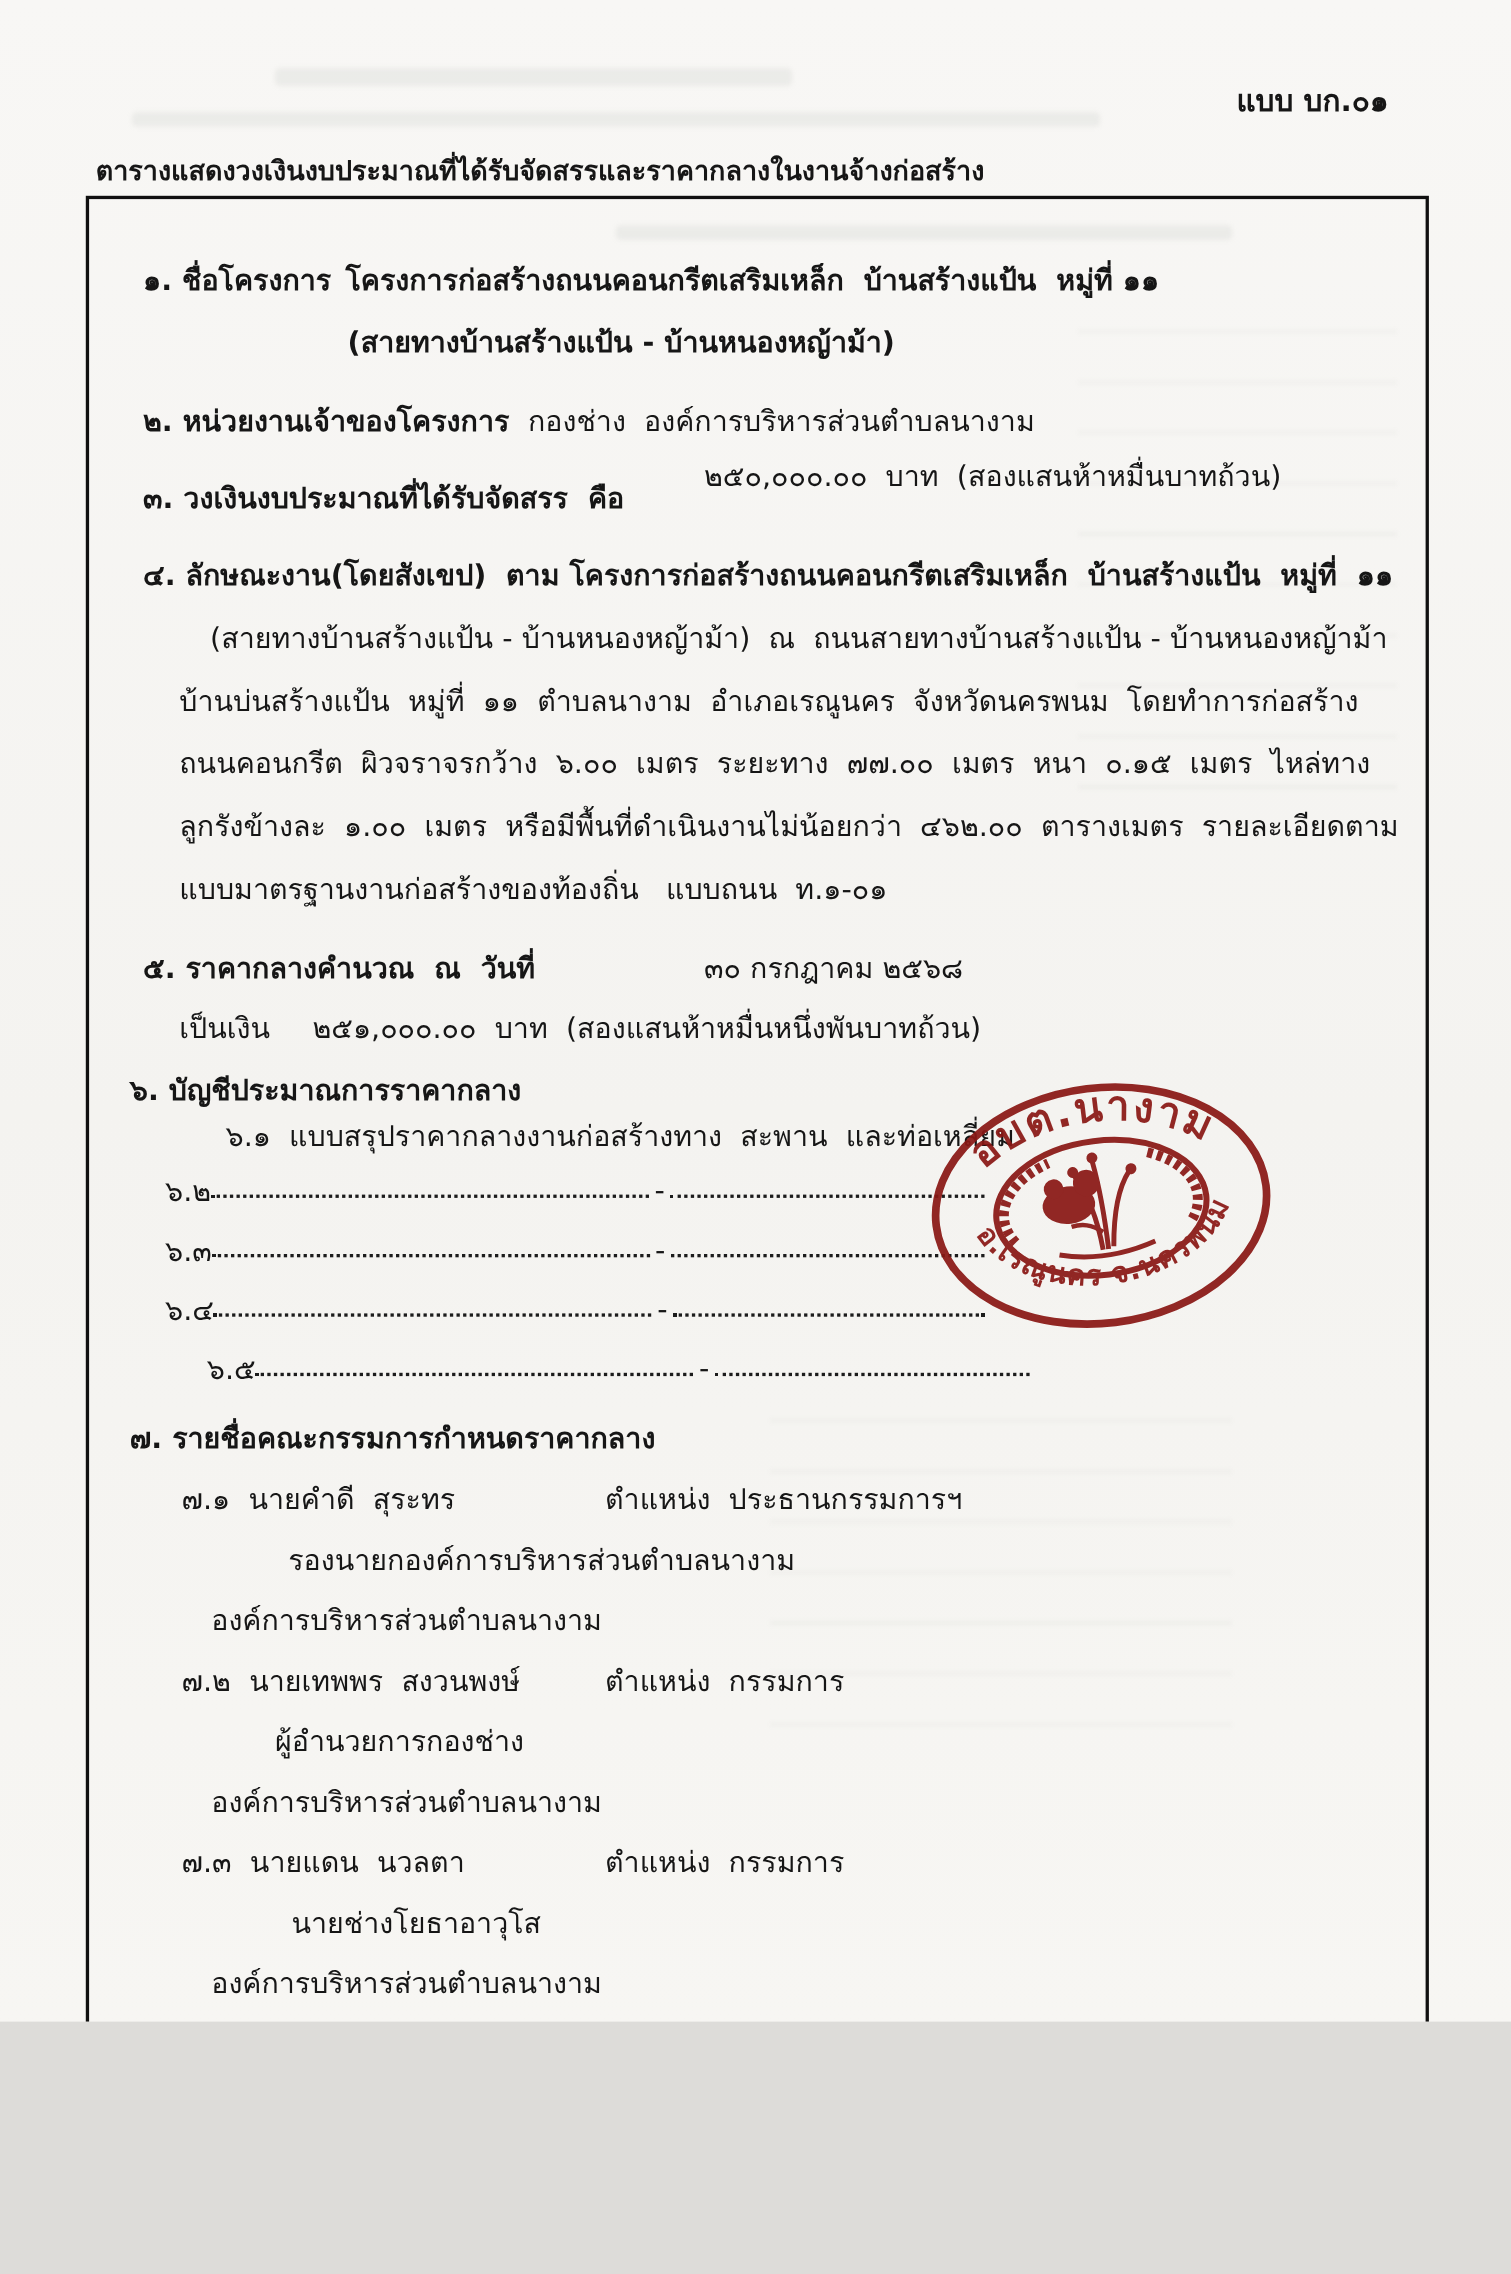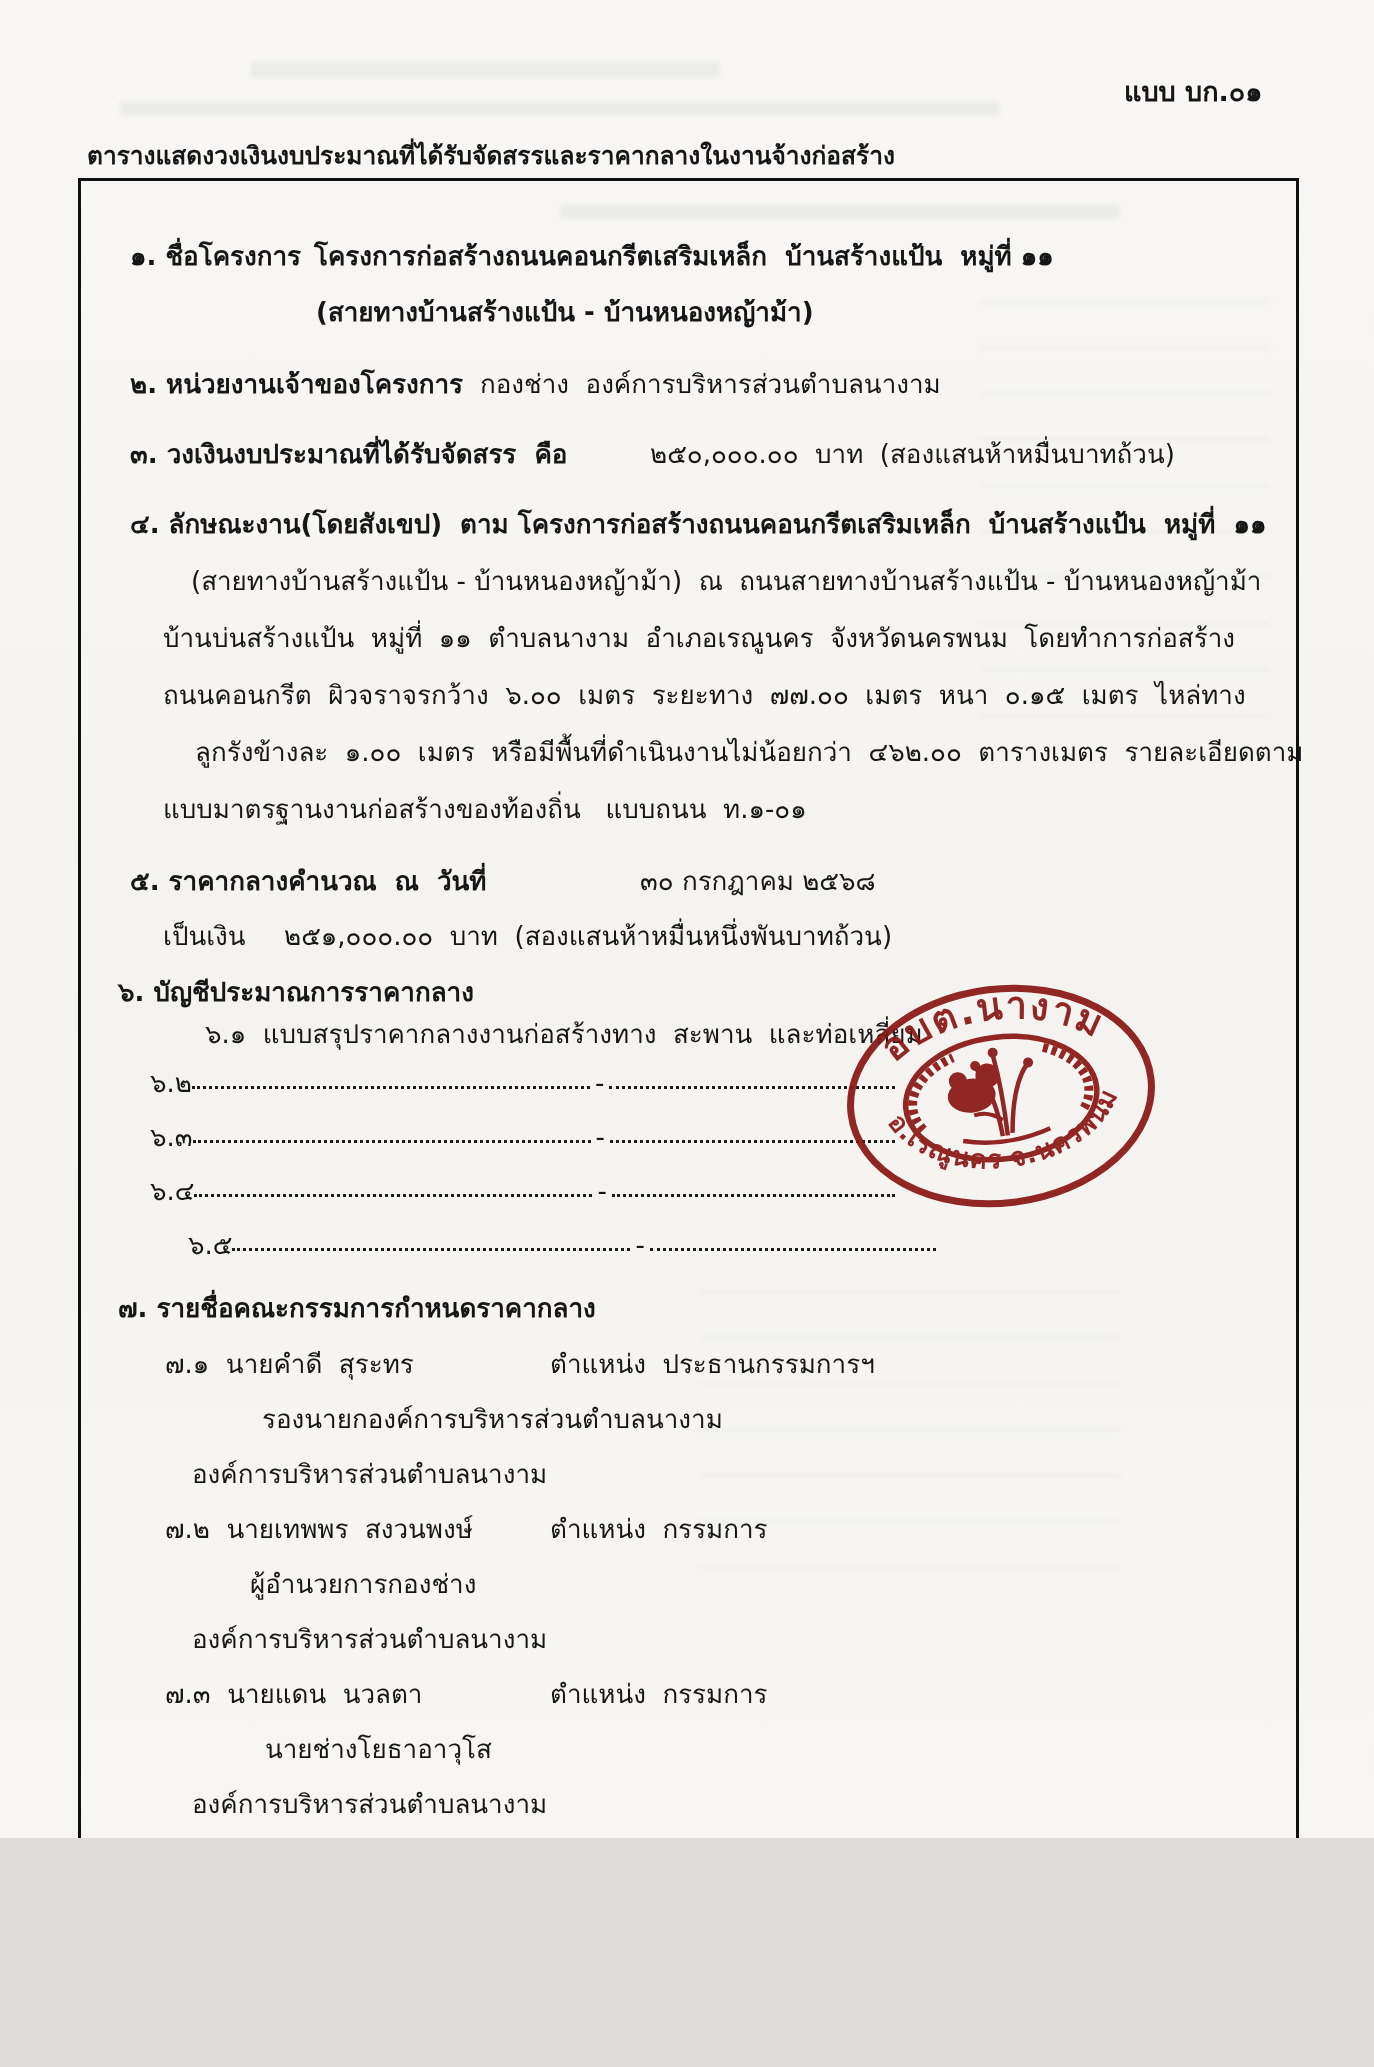--- a/index.html
+++ b/index.html
@@ -44,28 +44,28 @@
   <div class="box"></div>
 
   <div class="t b" style="left:130px;top:240px;">๑. ชื่อโครงการ</div>
   <div class="t b" style="left:314px;top:240px;">โครงการก่อสร้างถนนคอนกรีตเสริมเหล็ก  บ้านสร้างแป้น  หมู่ที่ ๑๑</div>
   <div class="t b" style="left:316px;top:296px;">(สายทางบ้านสร้างแป้น - บ้านหนองหญ้าม้า)</div>
 
   <div class="t b" style="left:130px;top:368px;">๒. หน่วยงานเจ้าของโครงการ</div>
   <div class="t" style="left:480px;top:368px;">กองช่าง  องค์การบริหารส่วนตำบลนางาม</div>
 
   <div class="t b" style="left:130px;top:438px;">๓. วงเงินงบประมาณที่ได้รับจัดสรร  คือ</div>
-  <div class="t" style="left:640px;top:438px;margin-left:10px;">๒๕๐,๐๐๐.๐๐  บาท  (สองแสนห้าหมื่นบาทถ้วน)</div>
+  <div class="t" style="left:640px;top:418px;">๒๕๐,๐๐๐.๐๐  บาท  (สองแสนห้าหมื่นบาทถ้วน)</div>
 
   <div class="t b" style="left:130px;top:508px;">๔. ลักษณะงาน(โดยสังเขป)</div>
   <div class="t b" style="left:460px;top:508px;">ตาม โครงการก่อสร้างถนนคอนกรีตเสริมเหล็ก  บ้านสร้างแป้น  หมู่ที่  ๑๑</div>
   <div class="t" style="left:163px;top:565px;margin-left:28px;">(สายทางบ้านสร้างแป้น - บ้านหนองหญ้าม้า)  ณ  ถนนสายทางบ้านสร้างแป้น - บ้านหนองหญ้าม้า</div>
   <div class="t" style="left:163px;top:622px;">บ้านบ่นสร้างแป้น  หมู่ที่  ๑๑  ตำบลนางาม  อำเภอเรณูนคร  จังหวัดนครพนม  โดยทำการก่อสร้าง</div>
   <div class="t" style="left:163px;top:679px;">ถนนคอนกรีต  ผิวจราจรกว้าง  ๖.๐๐  เมตร  ระยะทาง  ๗๗.๐๐  เมตร  หนา  ๐.๑๕  เมตร  ไหล่ทาง</div>
-  <div class="t" style="left:163px;top:736px;margin-left:32px;">ลูกรังข้างละ  ๑.๐๐  เมตร  หรือมีพื้นที่ดำเนินงานไม่น้อยกว่า  ๔๖๒.๐๐  ตารางเมตร  รายละเอียดตาม</div>
+  <div class="t" style="left:163px;top:736px;">ลูกรังข้างละ  ๑.๐๐  เมตร  หรือมีพื้นที่ดำเนินงานไม่น้อยกว่า  ๔๖๒.๐๐  ตารางเมตร  รายละเอียดตาม</div>
   <div class="t" style="left:163px;top:793px;">แบบมาตรฐานงานก่อสร้างของท้องถิ่น   แบบถนน  ท.๑-๐๑</div>
 
   <div class="t b" style="left:130px;top:865px;">๕. ราคากลางคำนวณ  ณ  วันที่</div>
   <div class="t" style="left:640px;top:865px;">๓๐ กรกฎาคม ๒๕๖๘</div>
   <div class="t" style="left:163px;top:920px;">เป็นเงิน</div>
   <div class="t" style="left:284px;top:920px;">๒๕๑,๐๐๐.๐๐  บาท  (สองแสนห้าหมื่นหนึ่งพันบาทถ้วน)</div>
 
   <div class="t b" style="left:118px;top:976px;">๖. บัญชีประมาณการราคากลาง</div>
   <div class="t" style="left:205px;top:1018px;"><span>๖.๑</span><span>  </span><span>แบบสรุปราคากลางงานก่อสร้างทาง  สะพาน  และท่อเหลี่ยม</span></div>
 

